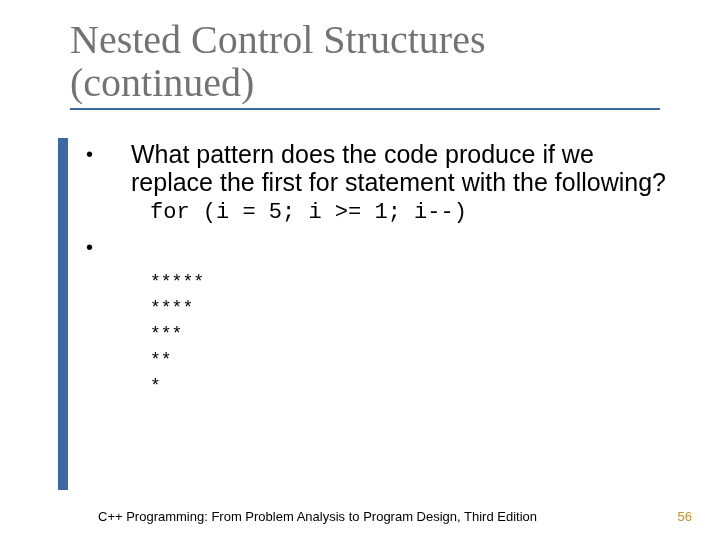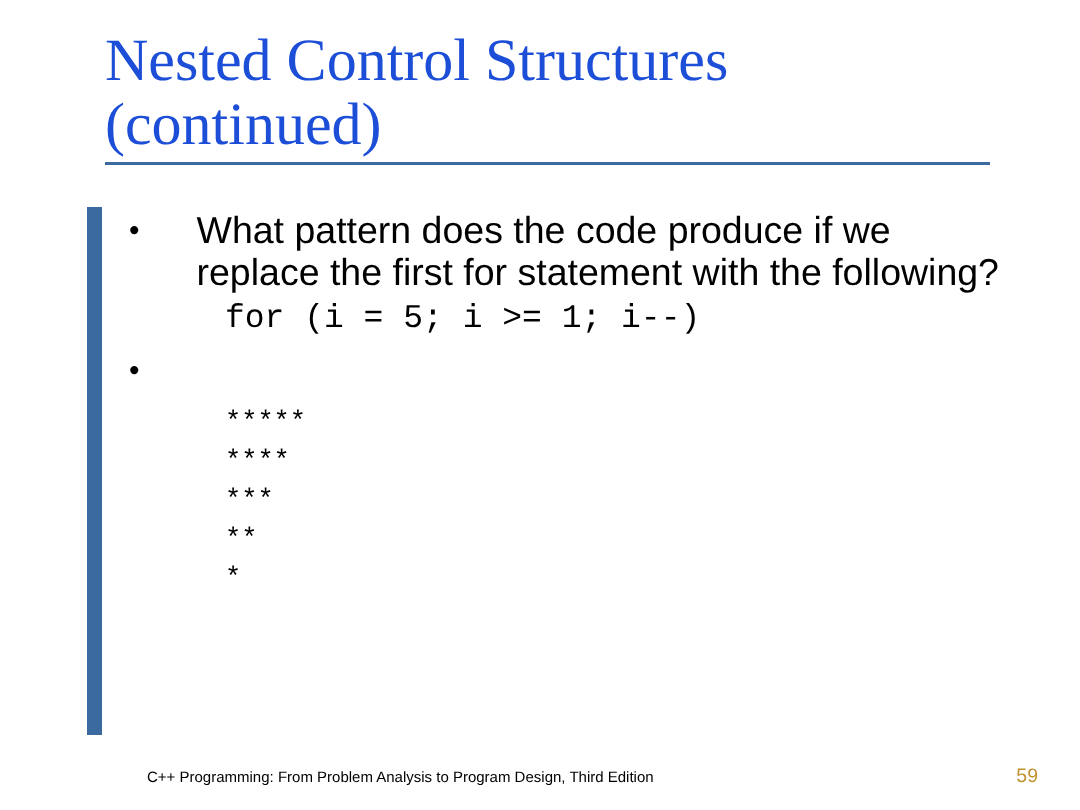--- a/index.html
+++ b/index.html
@@ -22,21 +22,21 @@
   .title-wrap {
     position: absolute;
     left: 70px;
     top: 18px;
     width: 590px;
   }
   .title {
     font-family: "Times New Roman", Times, serif;
     font-size: 40px;
     line-height: 1.08;
-    color: #1d4ed8;
+    color: #737373;
     border-bottom: 2px solid #3b6aa0;
     padding-bottom: 4px;
   }
   .content {
     position: absolute;
     left: 86px;
     top: 140px;
     width: 580px;
     color: #000;
   }
@@ -72,21 +72,21 @@
   .answer-line {
     font-family: "Courier New", Courier, monospace;
     font-size: 18px;
     line-height: 26px;
     white-space: pre;
   }
   .footer {
     position: absolute;
     left: 98px;
     bottom: 16px;
-    font-size: 10px;
+    font-size: 13px;
     color: #000;
   }
   .page-num {
     position: absolute;
     right: 28px;
     bottom: 16px;
     font-size: 13px;
     color: #c0922e;
   }
 </style>
@@ -116,13 +116,13 @@
     <div class="answer-line">*****</div>
     <div class="answer-line">****</div>
     <div class="answer-line">***</div>
     <div class="answer-line">**</div>
     <div class="answer-line">*</div>
   </div>
 
 </div>
 
 <div class="footer">C++ Programming: From Problem Analysis to Program Design, Third Edition</div>
-<div class="page-num">59</div>
+<div class="page-num">56</div>
 
 </body></html>

